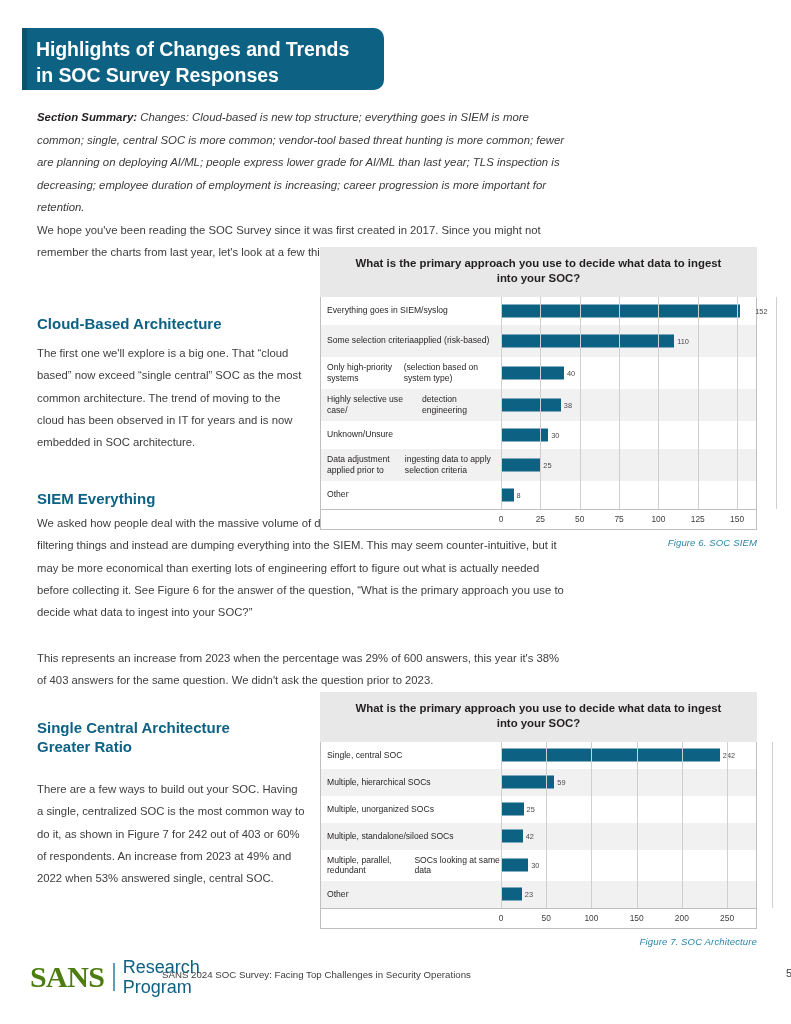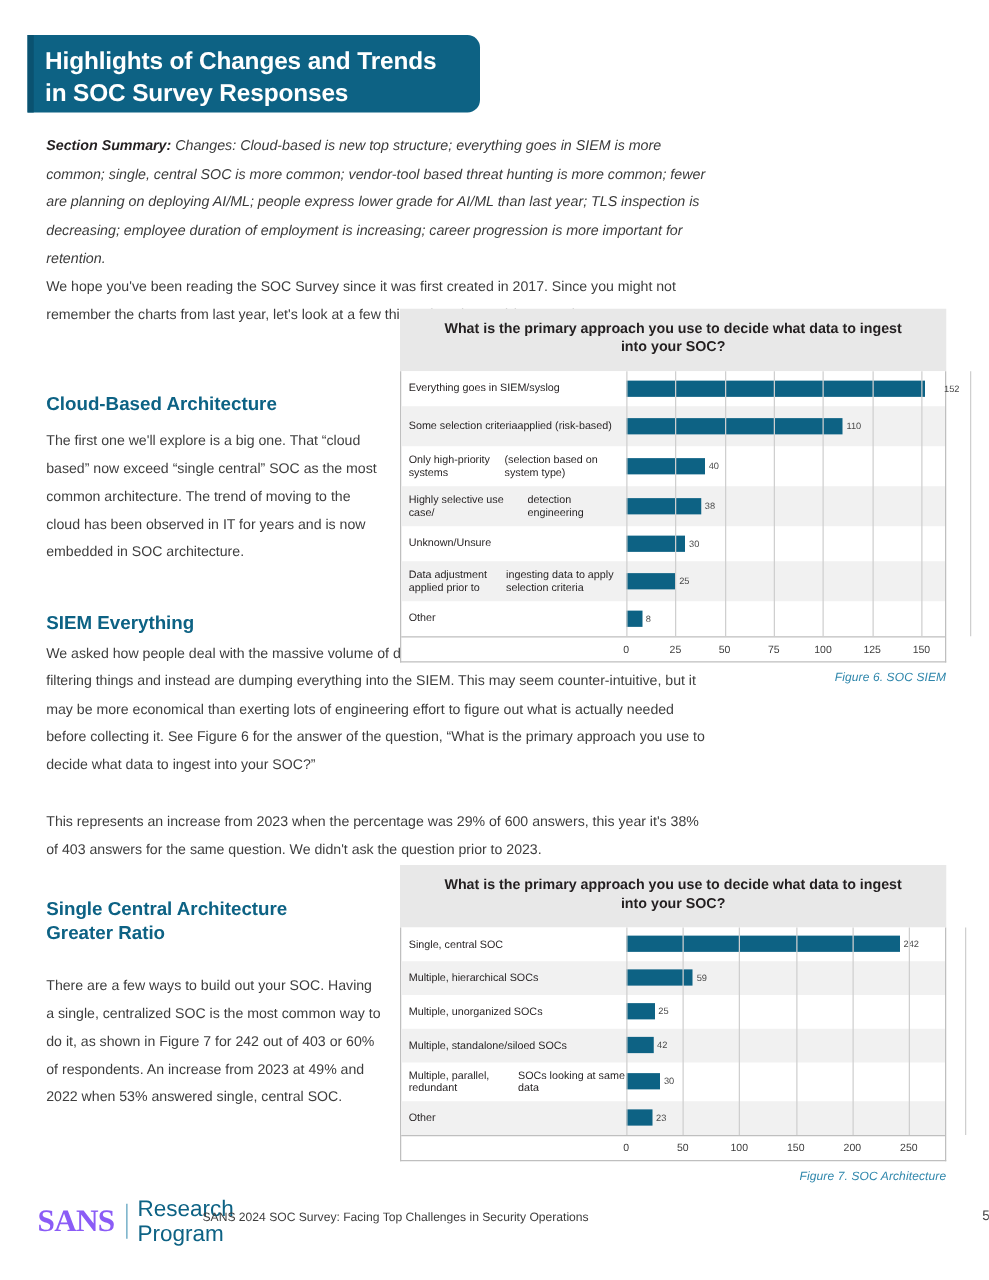--- a/index.html
+++ b/index.html
@@ -124,21 +124,21 @@
     letter-spacing:0.1px;
   }
 
   
   .footer{
     position:absolute;left:0;right:0;top:955px;height:44px;
   }
   .logo{position:absolute;left:30px;top:2px;display:flex;align-items:center;}
   .logo .sans{
     font-family:"Liberation Serif", serif;
-    font-weight:bold;font-size:25px;color:#8b5cf6;letter-spacing:-0.6px;
+    font-weight:bold;font-size:30px;color:#4d7c0f;letter-spacing:-0.6px;
     line-height:1;
   }
   .logo .divider{
     width:1.5px;height:28px;background:#5aa0bd;margin:0 8px 0 9px;
   }
   .logo .rp{
     font-size:18px;font-weight:normal;color:#0d6284;line-height:1.12;
   }
   .logo .rp span{display:block;}
   .foot-text{

